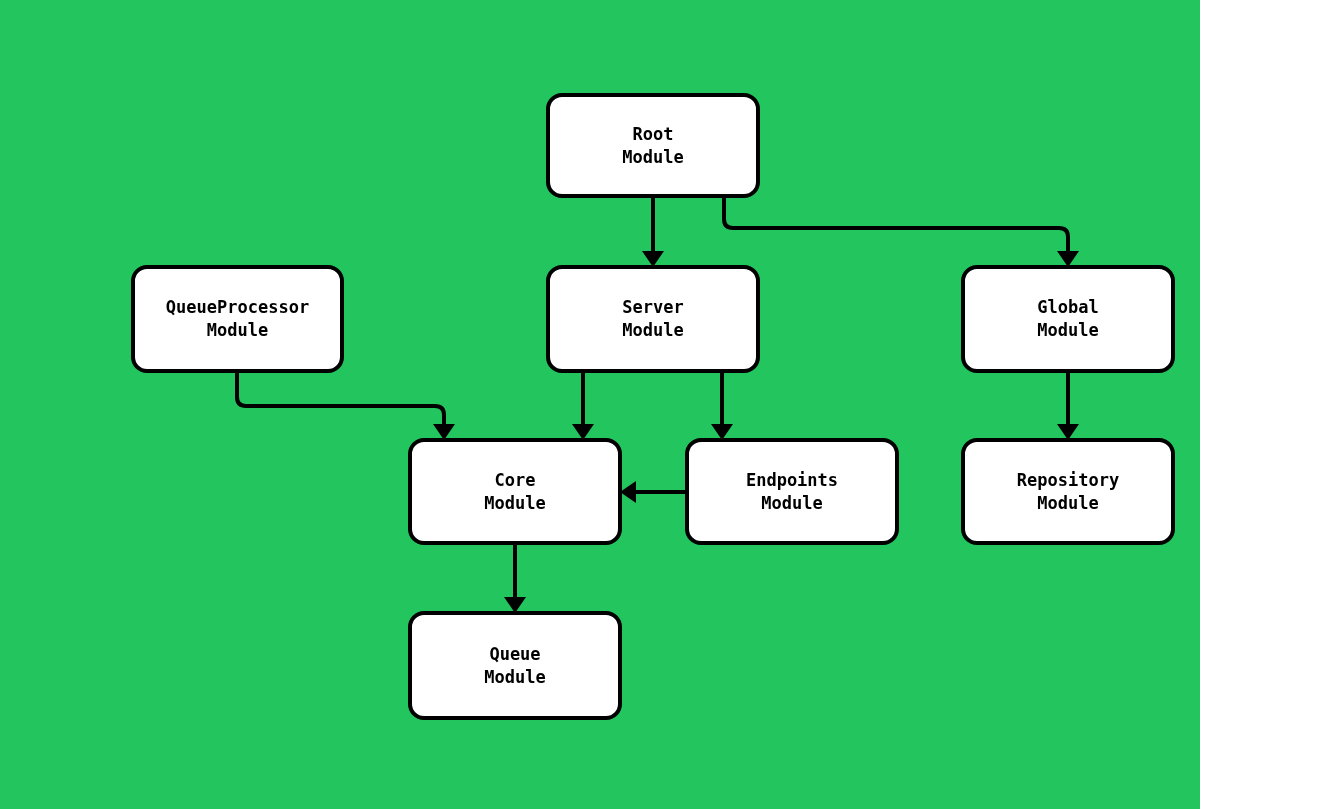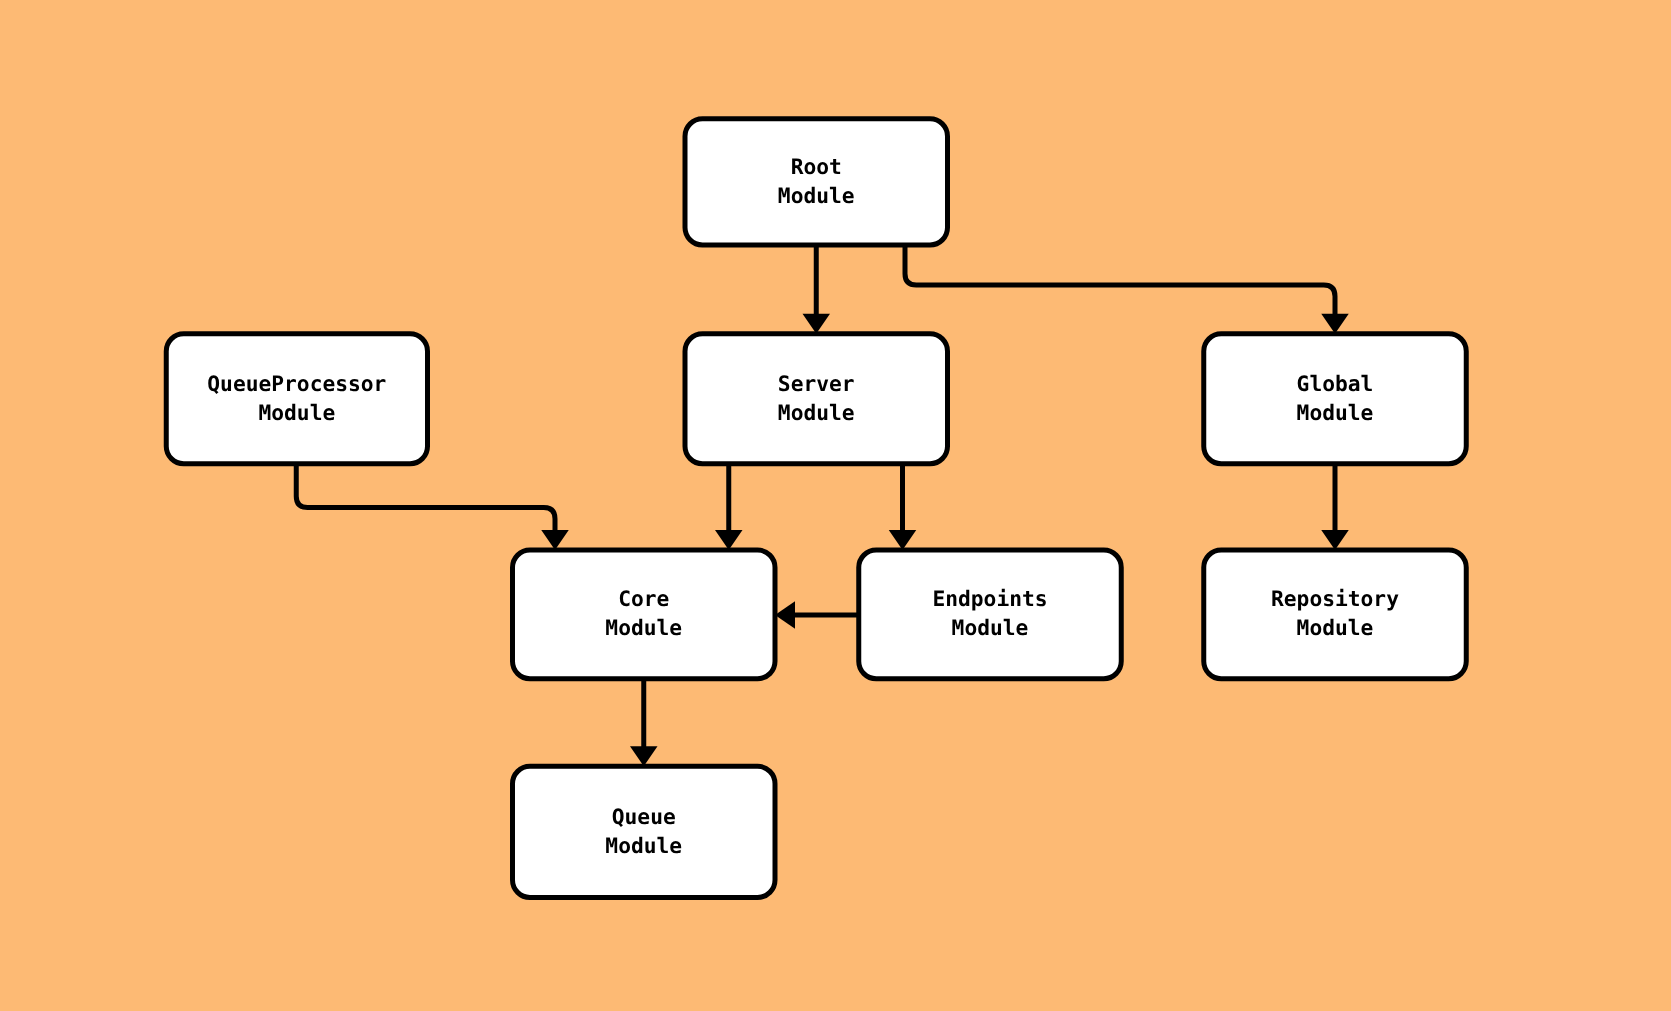--- a/index.html
+++ b/index.html
@@ -9,23 +9,23 @@
     background: #ffffff;
   }
   body {
     width: 1337px;
     height: 809px;
     font-family: "DejaVu Sans Mono", "Liberation Mono", monospace;
     overflow: hidden;
   }
   #diagram-root {
     position: relative;
-    width: 1337px;
+    width: 1200px;
     height: 809px;
-    background: #fdba74;
+    background: #22c55e;
   }
   svg#graph {
     display: block;
     width: 1337px;
     height: 809px;
   }
   .node-box {
     fill: #ffffff;
     stroke: #000000;
     stroke-width: 4;

